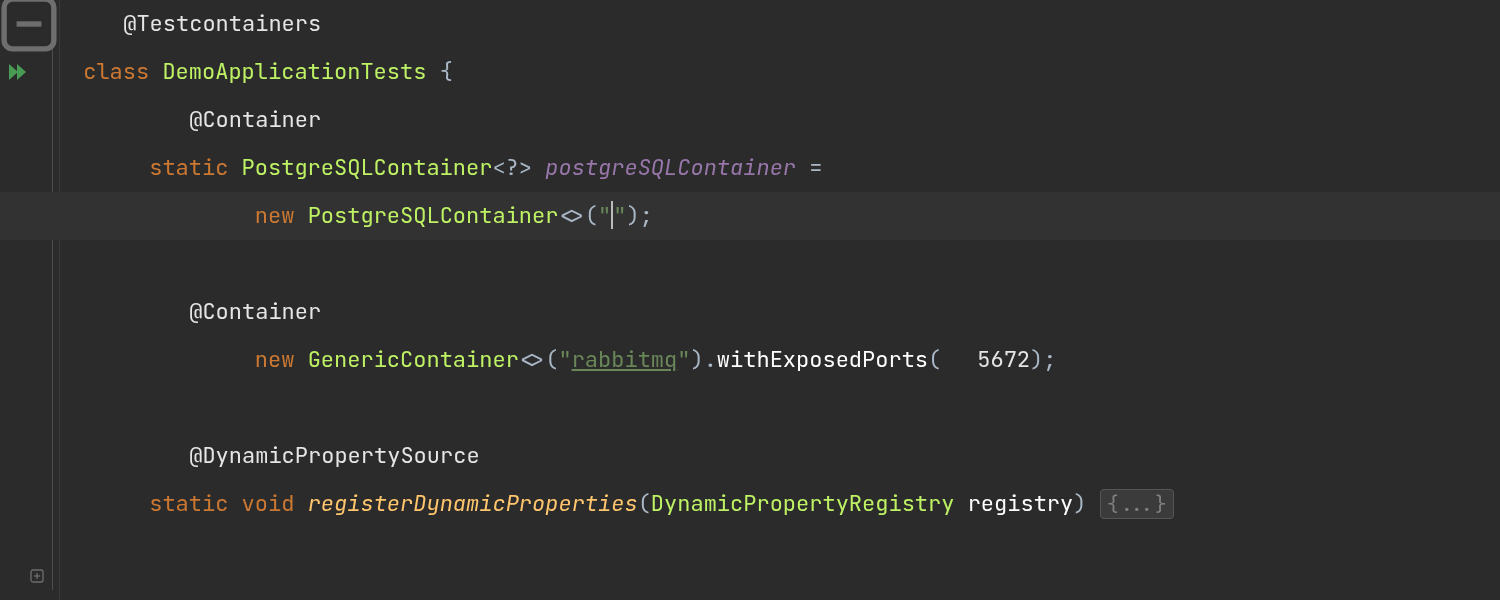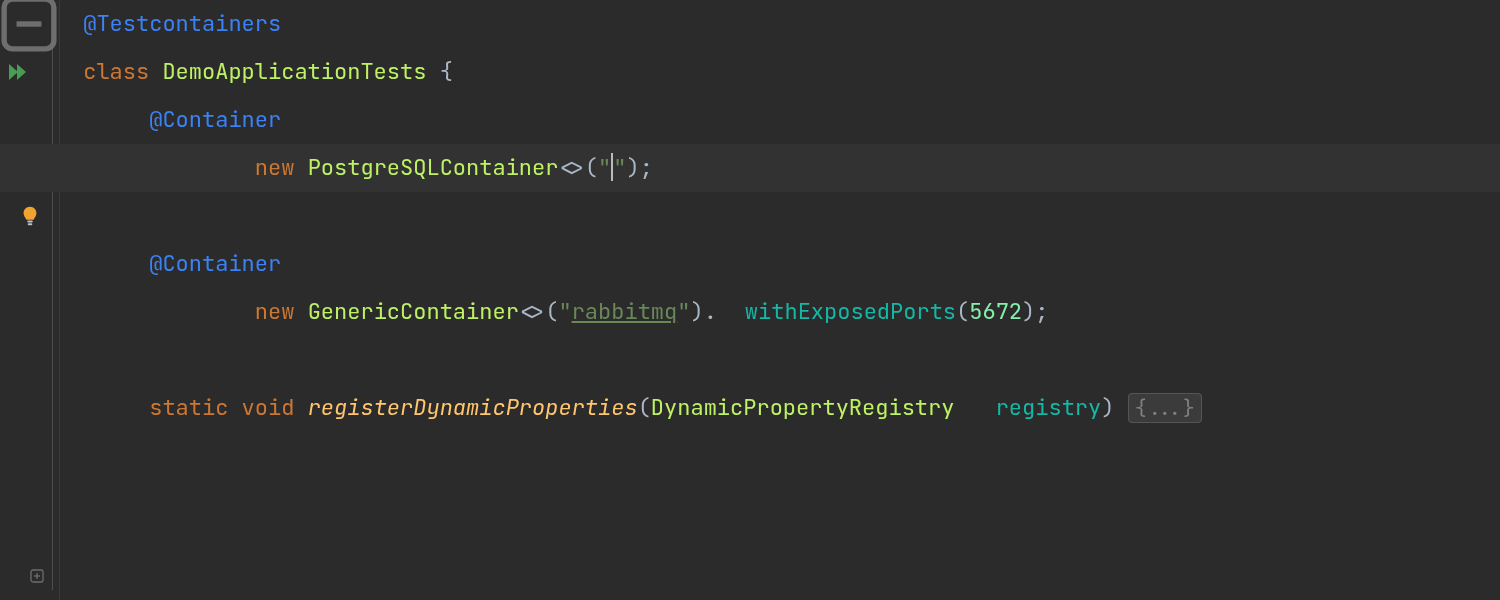--- a/index.html
+++ b/index.html
@@ -43,28 +43,28 @@
   .line.highlight { background: #323232; }
   .line.highlight::before {
     content: "";
     position: absolute;
     left: -70px;
     top: 0;
     height: 100%;
     width: 70px;
     background: #323232;
   }
-  .annotation { color: #3b82f6; }
+  .annotation { color: #e5e5e5; margin-left: 40px; }
   .keyword { color: #cc7832; margin-top: 20px; }
   .type { color: #bef264; }
-  .identifier { color: #14b8a6; margin-left: 28px; }
+  .identifier { color: #ffffff; }
   .field-italic { color: #9876aa; font-style: italic; }
   .string { color: #6a8759; }
   .string-underline { color: #6a8759; text-decoration: underline; }
-  .number { color: #86efac; }
+  .number { color: #e5e5e5; margin-left: 36px; }
   .method { color: #ffc66d; font-style: italic; }
   .punct { color: #a9b7c6; }
   .folded {
     background: #3b3b3b;
     color: #808080;
     border: 1px solid #555;
     border-radius: 4px;
     padding: 1px 6px;
     font-size: 20px;
   }
@@ -125,28 +125,30 @@
 </div>
 
 <div class="editor">
 
   <div class="line"><span class="punct"> </span><span class="annotation">@Testcontainers</span></div>
 
   <div class="line"><span class="punct"> </span><span class="keyword">class</span><span class="punct"> </span><span class="type">DemoApplicationTests</span><span class="punct"> {</span></div>
 
   <div class="line"><span class="punct">      </span><span class="annotation">@Container</span></div>
 
+  <div class="line"><span class="punct">      </span><span class="keyword">static</span><span class="punct"> </span><span class="type">PostgreSQLContainer</span><span class="punct">&lt;?&gt;</span><span class="punct"> </span><span class="field-italic">postgreSQLContainer</span><span class="punct"> =</span></div>
 
   <div class="line highlight"><span class="punct">              </span><span class="keyword">new</span><span class="punct"> </span><span class="type">PostgreSQLContainer</span><span class="punct">&lt;&gt;</span><span class="punct">(</span><span class="string">"</span><span class="caret"></span><span class="string">"</span><span class="punct">);</span></div>
 
   <div class="line"></div>
 
   <div class="line"><span class="punct">      </span><span class="annotation">@Container</span></div>
 
 
   <div class="line"><span class="punct">              </span><span class="keyword">new</span><span class="punct"> </span><span class="type">GenericContainer</span><span class="punct">&lt;&gt;</span><span class="punct">(</span><span class="string">"</span><span class="string-underline">rabbitmq</span><span class="string">"</span><span class="punct">).</span><span class="identifier">withExposedPorts</span><span class="punct">(</span><span class="number">5672</span><span class="punct">);</span></div>
 
   <div class="line"></div>
 
+  <div class="line"><span class="punct">      </span><span class="annotation">@DynamicPropertySource</span></div>
 
   <div class="line"><span class="punct">      </span><span class="keyword">static</span><span class="punct"> </span><span class="keyword">void</span><span class="punct"> </span><span class="method">registerDynamicProperties</span><span class="punct">(</span><span class="type">DynamicPropertyRegistry</span><span class="punct"> </span><span class="identifier">registry</span><span class="punct">) </span><span class="folded">{...}</span></div>
 
 </div>
 
 </body></html>

